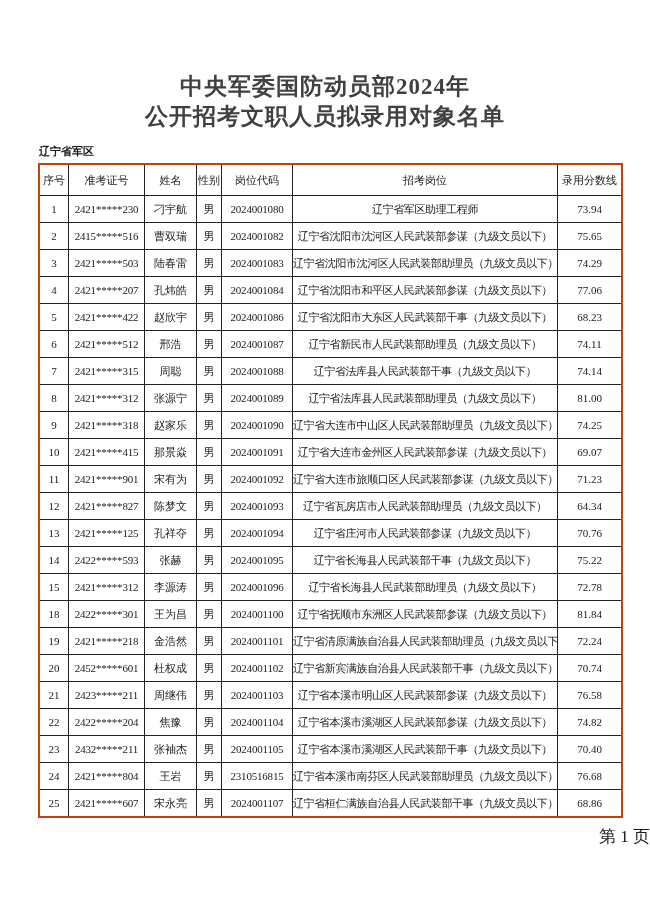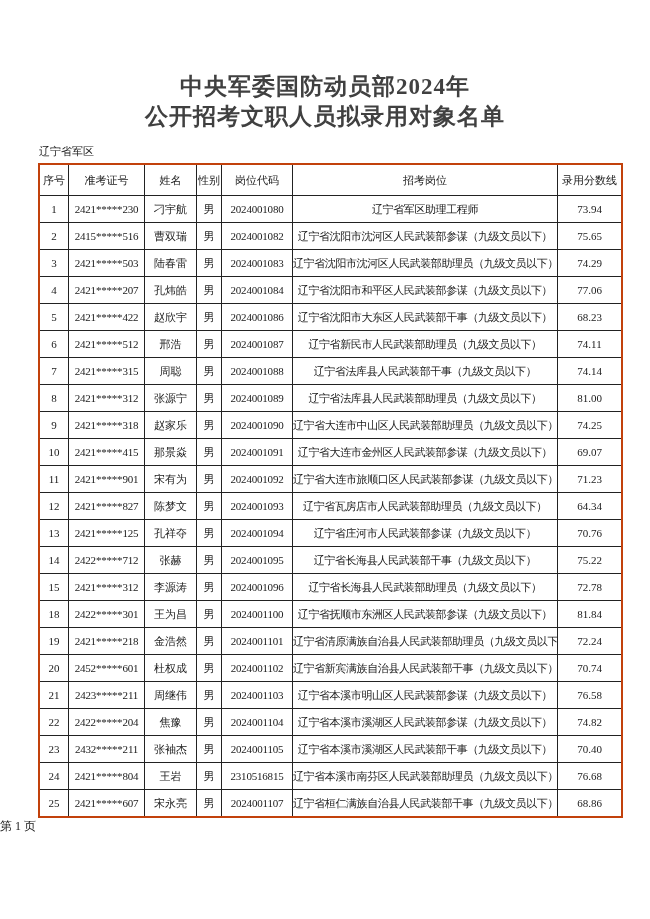--- a/index.html
+++ b/index.html
@@ -26,21 +26,21 @@
     font-weight: 900;
     font-size: 23px;
     line-height: 30px;
     letter-spacing: 1px;
     color: #404040;
   }
   .region-label {
     margin: 13px 0 5px 39px;
     font-size: 11px;
     line-height: 13px;
-    font-weight: normal;
+    font-weight: bold;
     color: #1a1a1a;
   }
   table.roster {
     border-collapse: collapse;
     table-layout: fixed;
     margin-left: 38px;
     width: 575px;
     border: 2px solid #c2410c;
   }
   table.roster th,
@@ -77,23 +77,23 @@
     text-align: left;
     padding-left: 3px;
     font-size: 10.5px;
     letter-spacing: -0.4px;
   }
   th.col-seq, th.col-ticket, th.col-name, th.col-gender,
   th.col-code, th.col-position, th.col-score {
     font-size: 11px;
   }
   .page-footer {
-    margin-top: 0;
-    text-align: left;
-    font-size: 12px;
+    margin-top: 7px;
+    text-align: right;
+    font-size: 17px;
     color: #1a1a1a;
   }
 </style>
 </head>
 <body>
 
 <div class="page">
 
   <div class="doc-title">
     <div>中央军委国防动员部2024年</div>
@@ -227,21 +227,21 @@
           <td class="col-seq">13</td>
           <td class="col-ticket">2421*****125</td>
           <td class="col-name">孔祥夺</td>
           <td class="col-gender">男</td>
           <td class="col-code">2024001094</td>
           <td class="col-position">辽宁省庄河市人民武装部参谋（九级文员以下）</td>
           <td class="col-score">70.76</td>
         </tr>
         <tr>
           <td class="col-seq">14</td>
-          <td class="col-ticket">2422*****712</td>
+          <td class="col-ticket">2422*****593</td>
           <td class="col-name">张赫</td>
           <td class="col-gender">男</td>
           <td class="col-code">2024001095</td>
           <td class="col-position">辽宁省长海县人民武装部干事（九级文员以下）</td>
           <td class="col-score">75.22</td>
         </tr>
         <tr>
           <td class="col-seq">15</td>
           <td class="col-ticket">2421*****312</td>
           <td class="col-name">李源涛</td>

